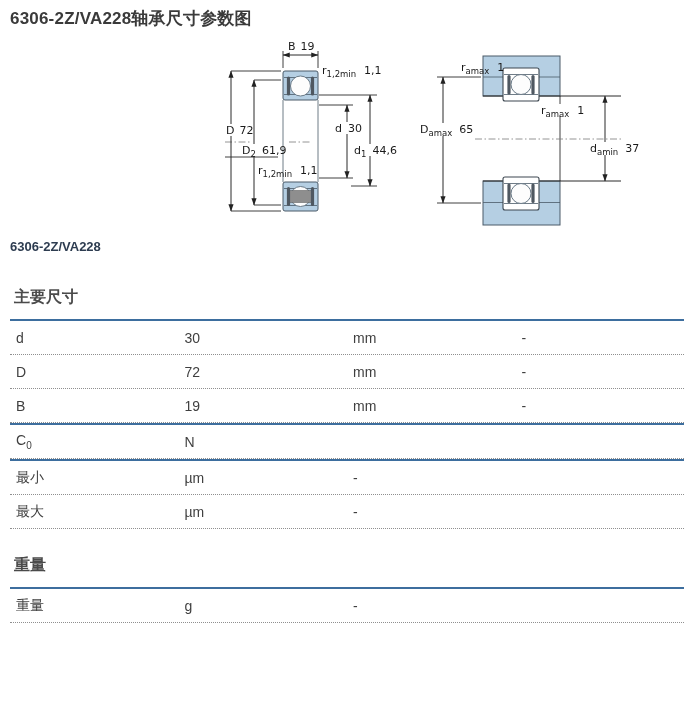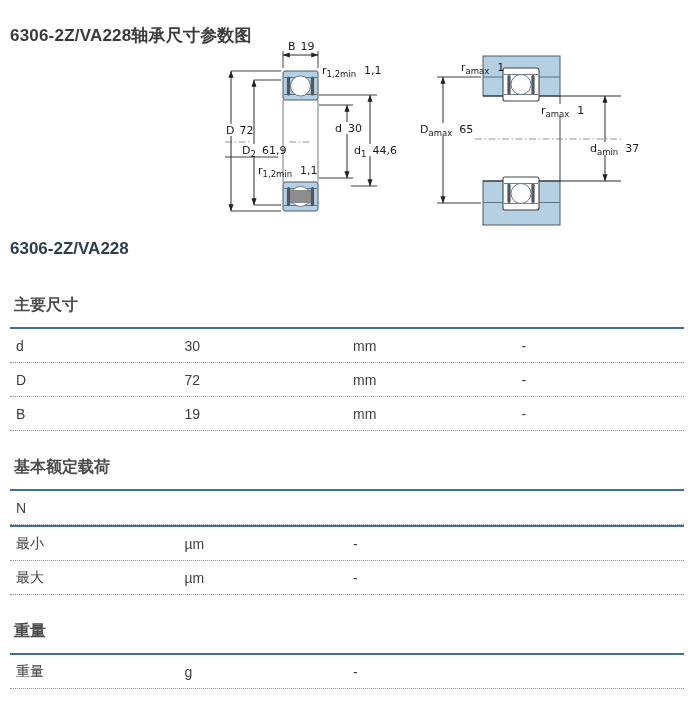--- a/index.html
+++ b/index.html
@@ -1,34 +1,34 @@
 <!DOCTYPE html>
 <html><head>
 <meta charset="utf-8">
 <style>
   html,body{margin:0;padding:0;}
   body{
     width:694px;height:728px;position:relative;overflow:hidden;
     background:#ffffff;font-family:"Liberation Sans",sans-serif;
   }
   .title{
-    position:absolute;top:24px;left:10px;
+    position:absolute;top:7px;left:10px;
     font-size:17px;font-weight:bold;color:#3a3a3a;letter-spacing:.2px;
   }
   .diagram{position:absolute;left:225px;top:38px;width:470px;height:200px;}
   .subtitle{
     position:absolute;top:239px;left:10px;
-    font-size:17px;font-weight:bold;color:#2d3c50;
+    font-size:13px;font-weight:bold;color:#2d3c50;
   }
   .content{position:absolute;top:275px;left:0;width:694px;}
   .content h3{
     font-size:16px;font-weight:bold;color:#4a4a4a;
     margin:26px 14px 12px 14px;line-height:20px;
   }
-  .content h3.first{margin-top:20px;}
+  .content h3.first{margin-top:12px;}
   .tbl{margin:0 10px;border-top:2px solid #3d6e9e;}
   .row{
     display:flex;height:33px;align-items:center;
     border-bottom:1px dotted #8f8f8f;
     font-size:14px;color:#3f3f3f;
   }
   .cell{width:25%;padding-left:6px;box-sizing:border-box;white-space:nowrap;}
   .cell sub{font-size:10px;}
   
   .dline{stroke:#2b2b2b;stroke-width:1;fill:none;}
@@ -176,23 +176,23 @@
       <div class="cell">-</div>
     </div>
     <div class="row">
       <div class="cell"><span>B</span></div>
       <div class="cell">19</div>
       <div class="cell">mm</div>
       <div class="cell">-</div>
     </div>
   </div>
 
-  <h3>基本额定载荷</h3>
-  <div class="tbl">
-    <div class="row">
+  <div class="tbl">
+    <div class="row">
+      <div class="cell"><span>C</span><sub>0</sub></div>
       <div class="cell">N</div>
     </div>
   </div>
 
   <div class="tbl">
     <div class="row">
       <div class="cell"><span>最小</span></div>
       <div class="cell">µm</div>
       <div class="cell">-</div>
     </div>

